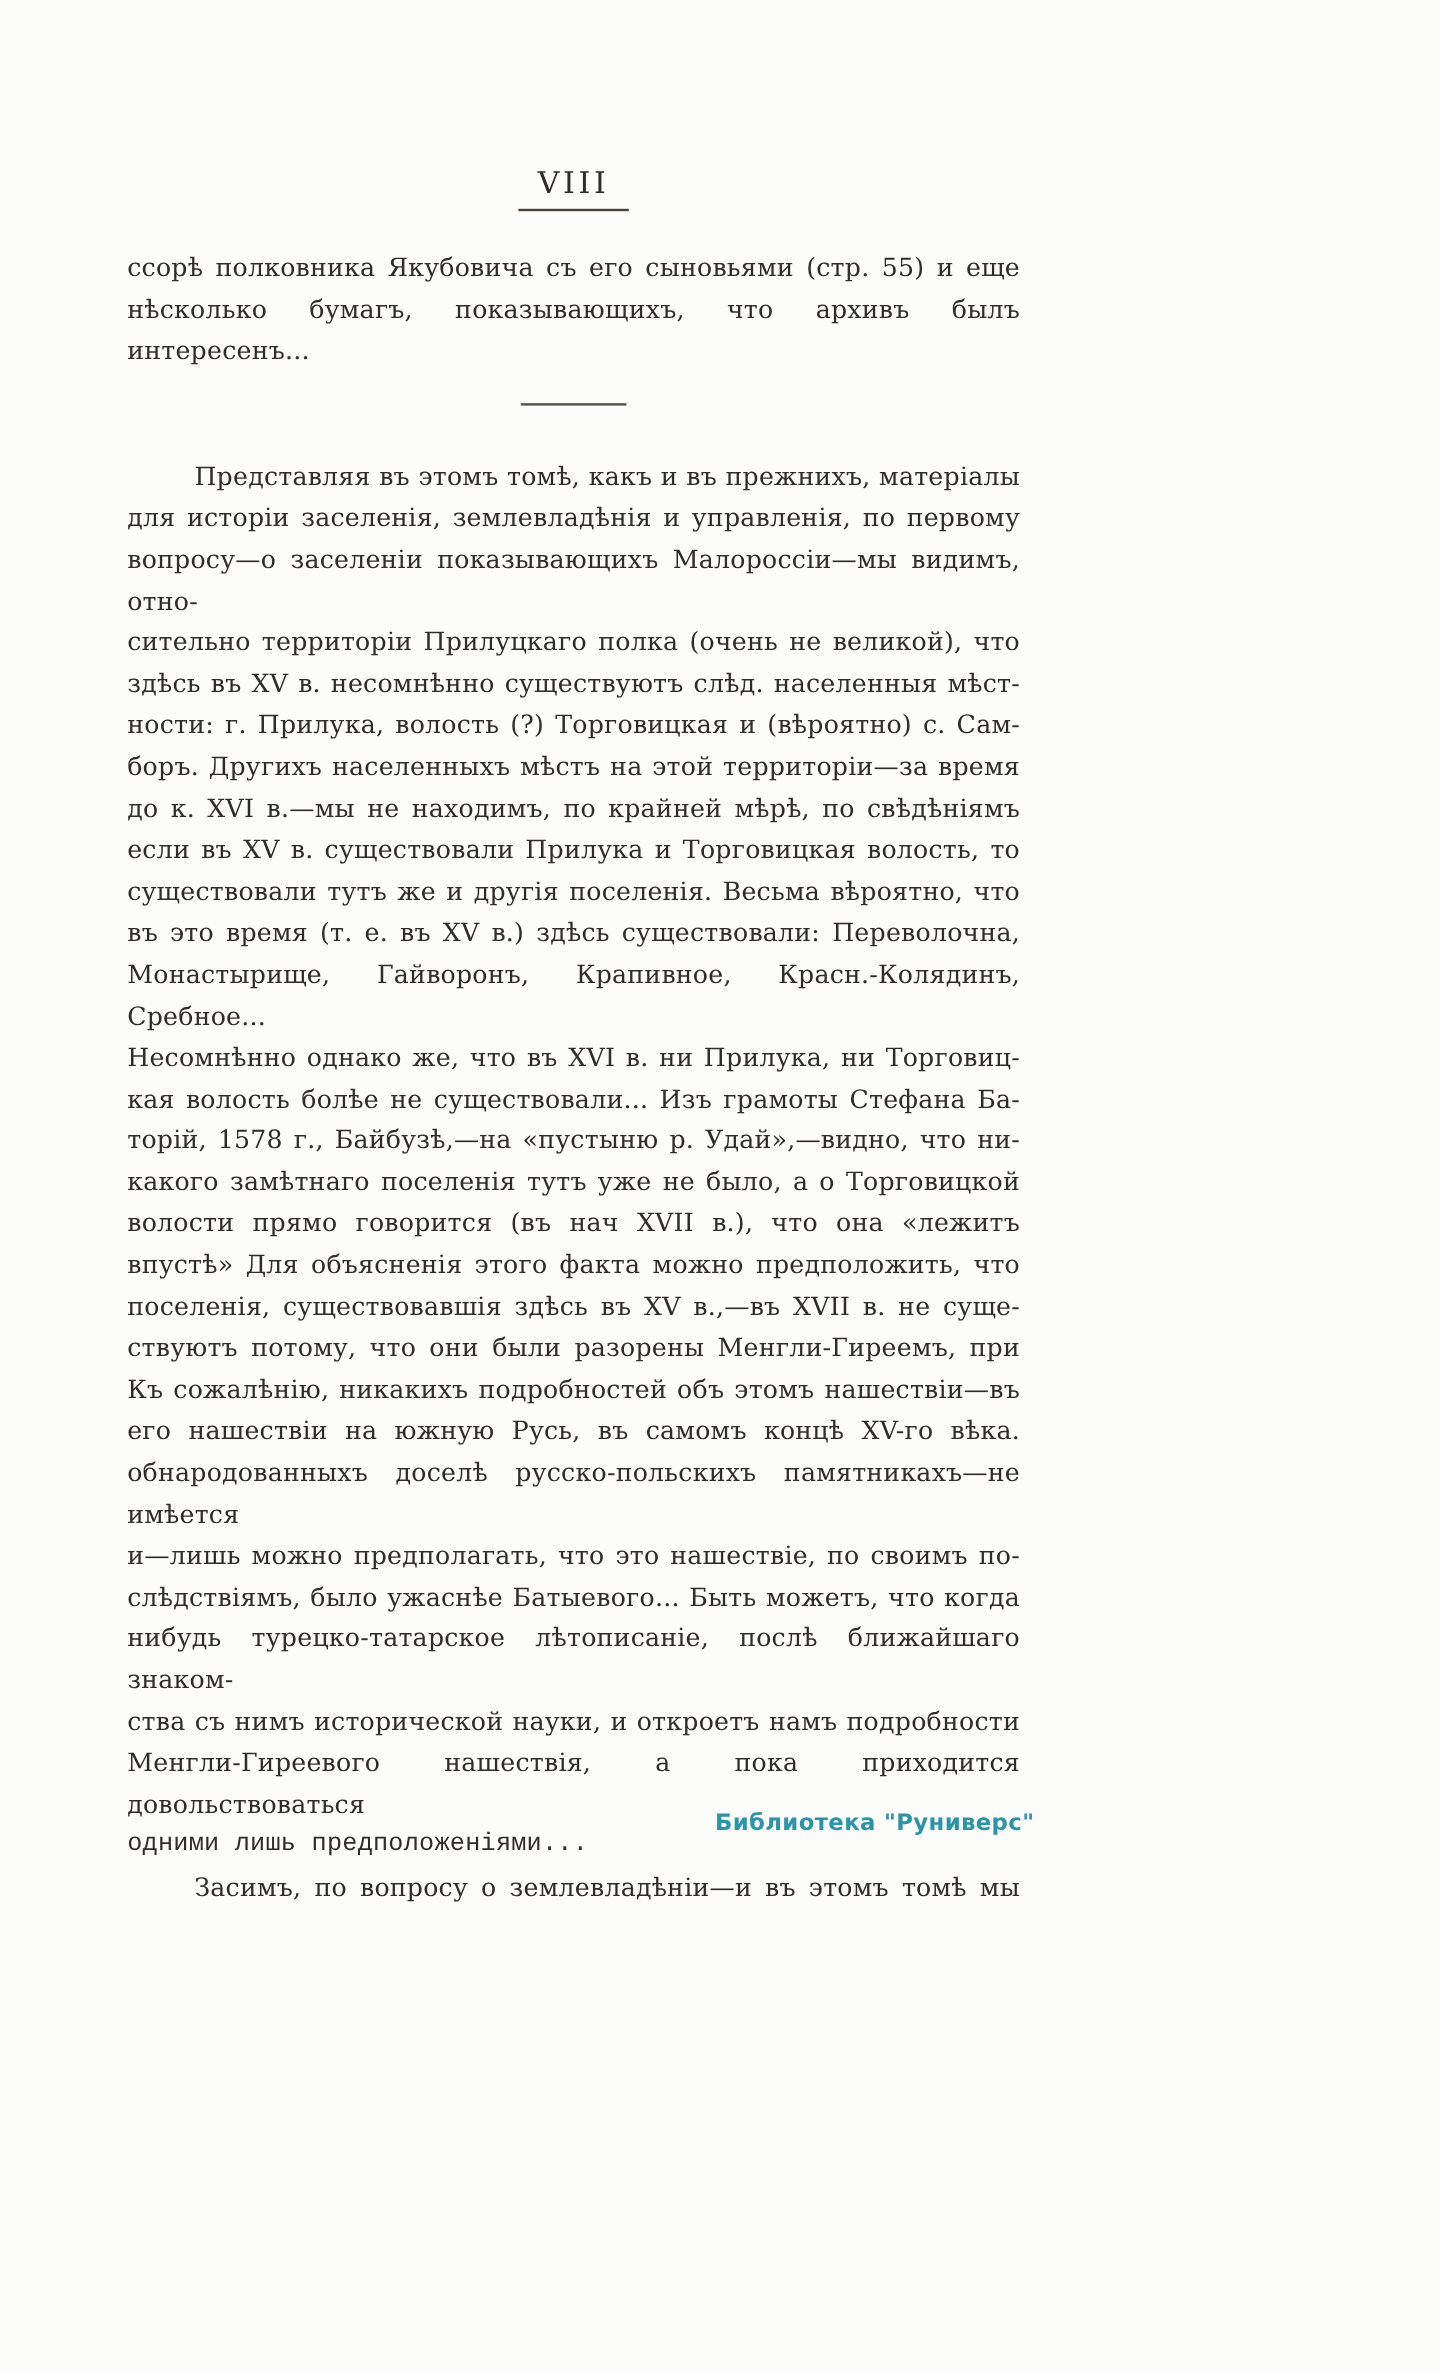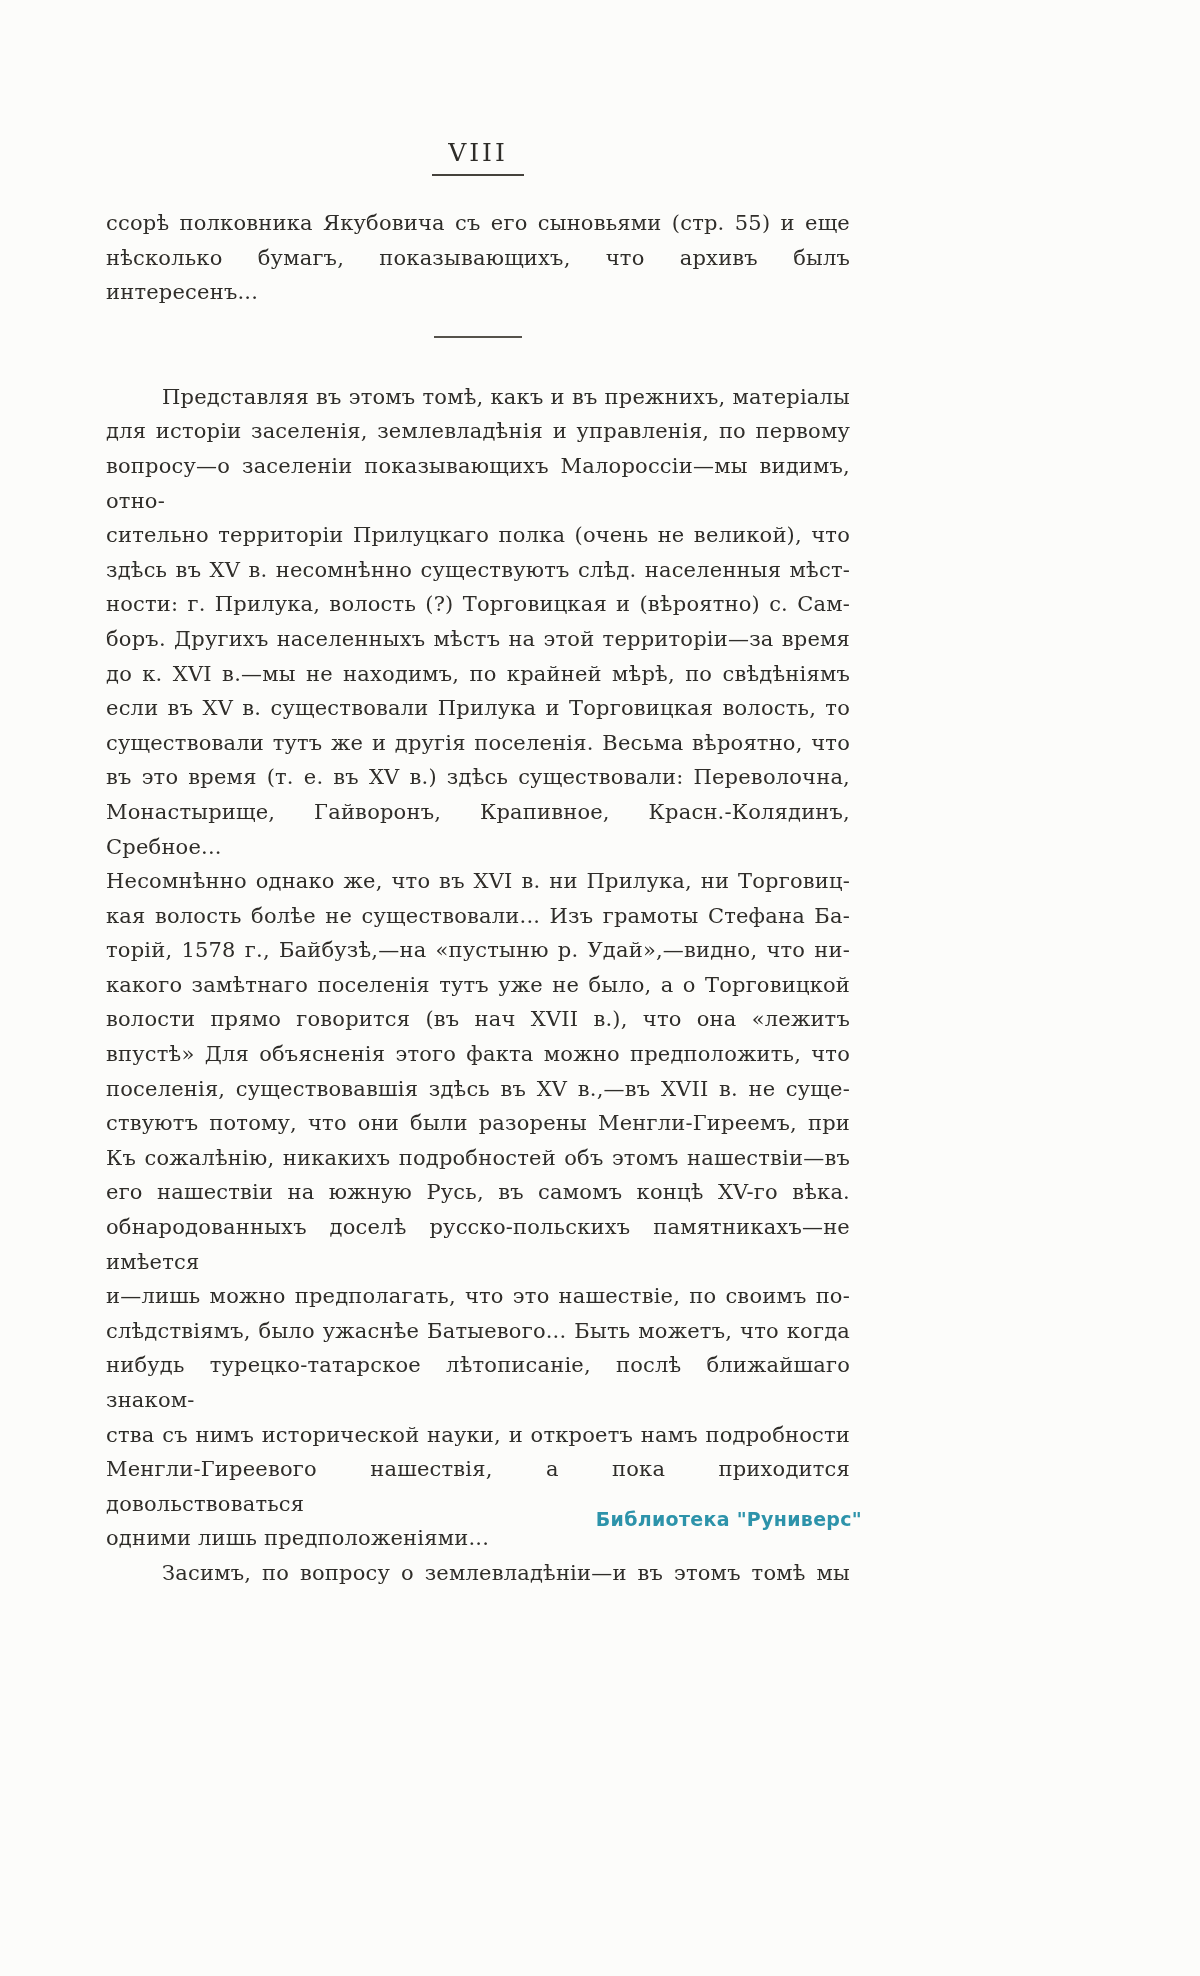--- a/index.html
+++ b/index.html
@@ -38,21 +38,21 @@
     margin-top: 24px;
   }
   .line {
     font-size: 21px;
     line-height: 34.6px;
     letter-spacing: 0.2px;
     text-align: justify;
     text-align-last: justify;
     white-space: normal;
   }
-  .line.ragged { text-align-last: left; }
+  .line.ragged { text-align-last: left; font-family: Liberation Mono, monospace; }
   .divider {
     margin-top: 26px;
     height: 2px;
     text-align: center;
   }
   .divider .rule {
     display: inline-block;
     width: 88px;
     border-top: 2px solid #55524b;
     vertical-align: top;

